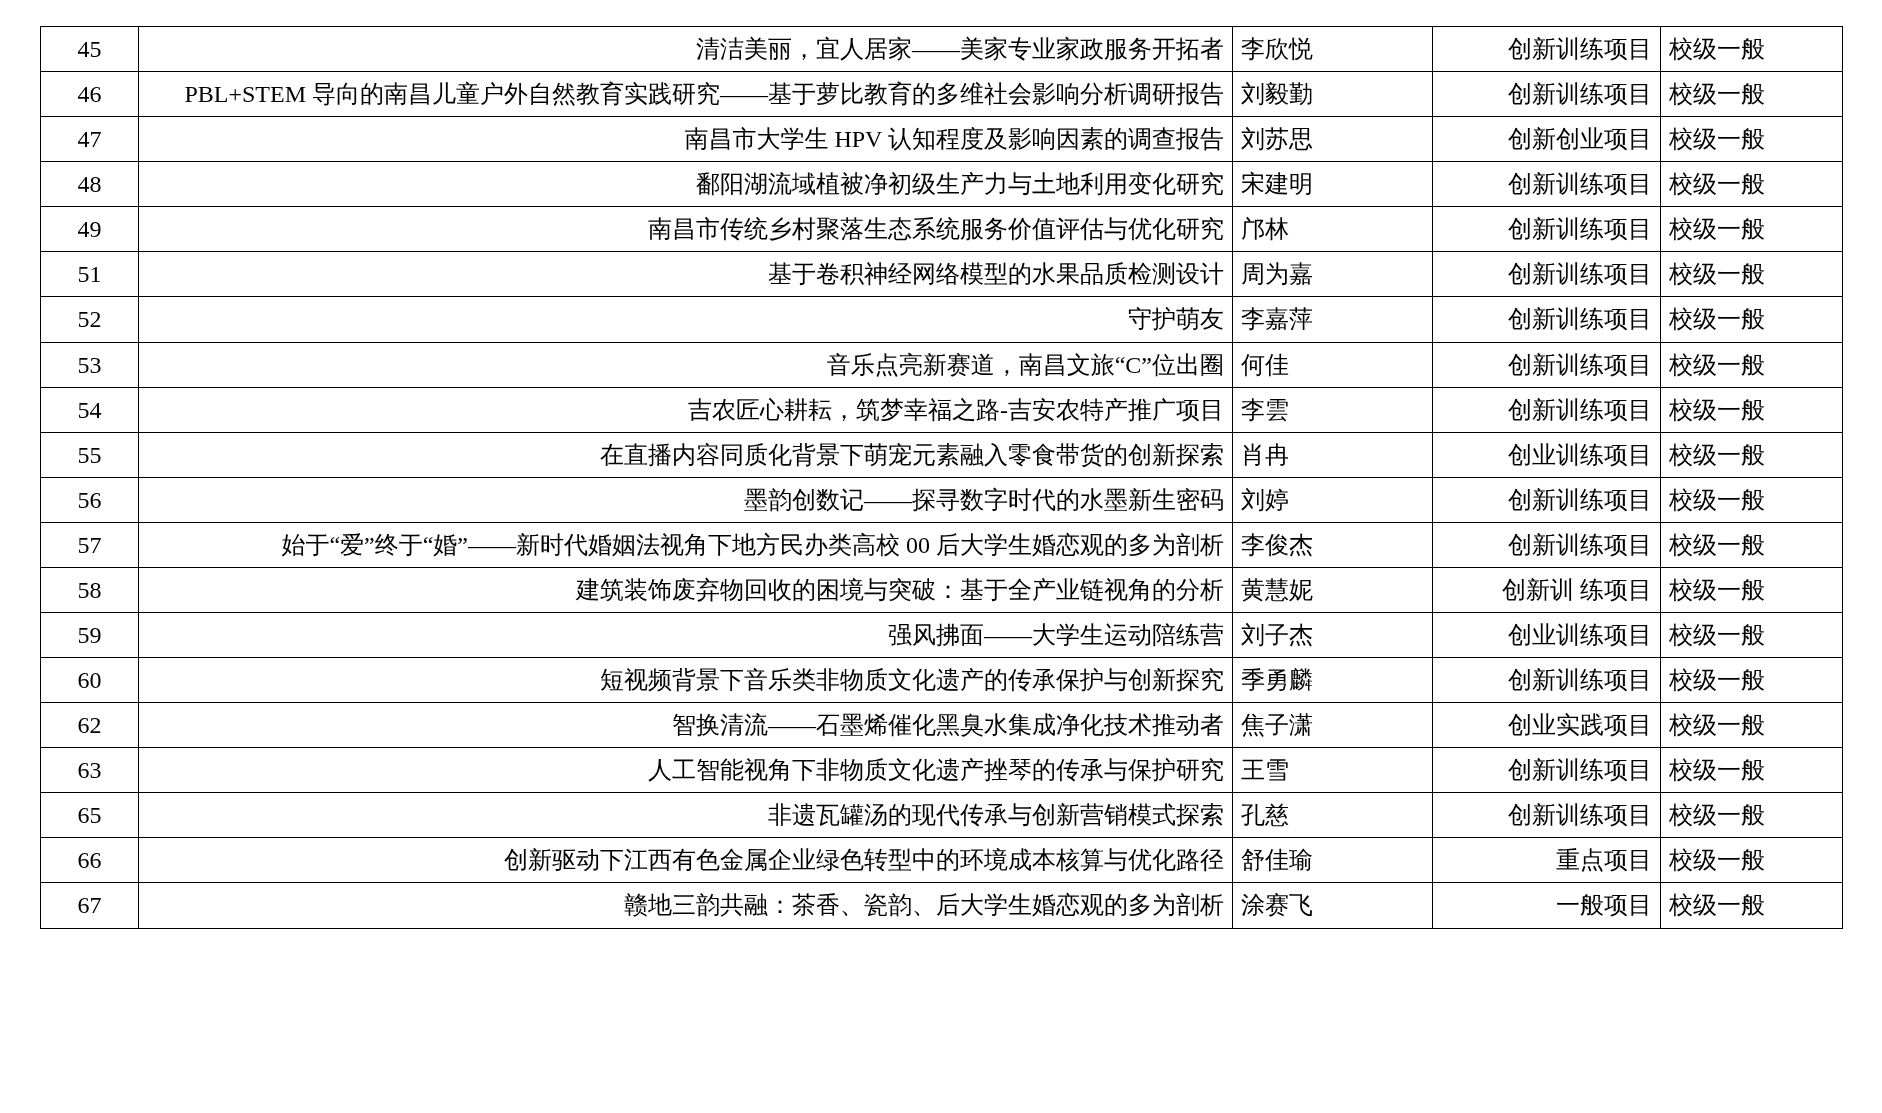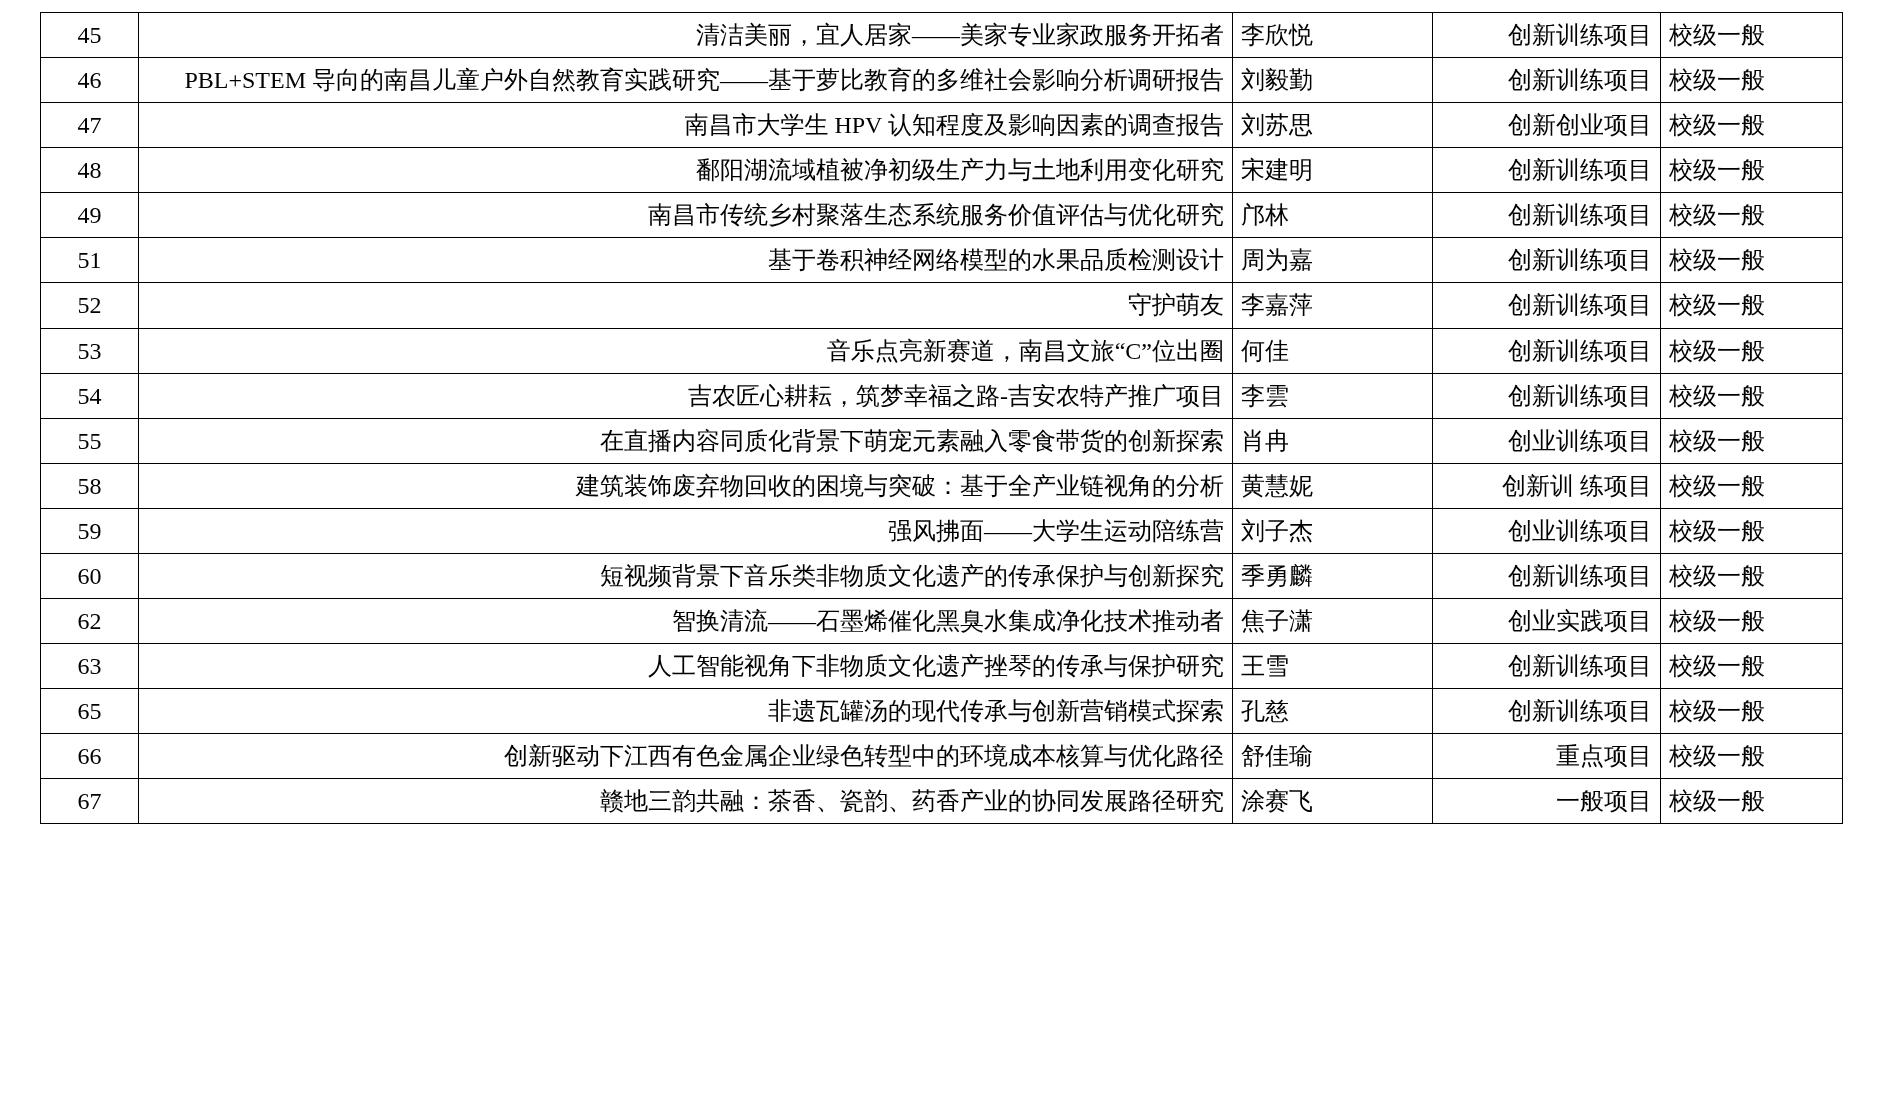--- a/index.html
+++ b/index.html
@@ -18,21 +18,21 @@
     position: relative;
     width: 1882px;
     height: 1113px;
     box-sizing: border-box;
     padding: 6px 40px 0 40px;
   }
   table.doc-table {
     border-collapse: collapse;
     width: 1802px;
     table-layout: fixed;
-    margin-top: 6px;
+    margin-top: 20px;
   }
   table.doc-table td {
     border: 1px solid #000000;
     font-size: 24px;
     line-height: 1.42;
     padding: 5px 8px;
     vertical-align: middle;
     font-family: "Liberation Serif", "DejaVu Serif", serif;
   }
   col.c-no    { width: 98px; }
@@ -124,20 +124,34 @@
           <td class="level">校级一般</td>
         </tr>
         <tr>
           <td class="no">55</td>
           <td class="title">在直播内容同质化背景下萌宠元素融入零食带货的创新探索</td>
           <td class="name">肖冉</td>
           <td class="type">创业训练项目</td>
           <td class="level">校级一般</td>
         </tr>
         <tr>
+          <td class="no">56</td>
+          <td class="title">墨韵创数记——探寻数字时代的水墨新生密码</td>
+          <td class="name">刘婷</td>
+          <td class="type">创新训练项目</td>
+          <td class="level">校级一般</td>
+        </tr>
+        <tr>
+          <td class="no">57</td>
+          <td class="title">始于“爱”终于“婚”——新时代婚姻法视角下地方民办类高校 00 后大学生婚恋观的多为剖析</td>
+          <td class="name">李俊杰</td>
+          <td class="type">创新训练项目</td>
+          <td class="level">校级一般</td>
+        </tr>
+        <tr>
           <td class="no">58</td>
           <td class="title">建筑装饰废弃物回收的困境与突破：基于全产业链视角的分析</td>
           <td class="name">黄慧妮</td>
           <td class="type">创新训 练项目</td>
           <td class="level">校级一般</td>
         </tr>
         <tr>
           <td class="no">59</td>
           <td class="title">强风拂面——大学生运动陪练营</td>
           <td class="name">刘子杰</td>
@@ -174,20 +188,20 @@
         </tr>
         <tr>
           <td class="no">66</td>
           <td class="title">创新驱动下江西有色金属企业绿色转型中的环境成本核算与优化路径</td>
           <td class="name">舒佳瑜</td>
           <td class="type">重点项目</td>
           <td class="level">校级一般</td>
         </tr>
         <tr>
           <td class="no">67</td>
-          <td class="title">赣地三韵共融：茶香、瓷韵、药香产业的协同发展路径研究</td>
+          <td class="title">赣地三韵共融：茶香、瓷韵、后大学生婚恋观的多为剖析</td>
           <td class="name">涂赛飞</td>
           <td class="type">一般项目</td>
           <td class="level">校级一般</td>
         </tr>
       </tbody>
   </table>
 </div>
 
 </body></html>

